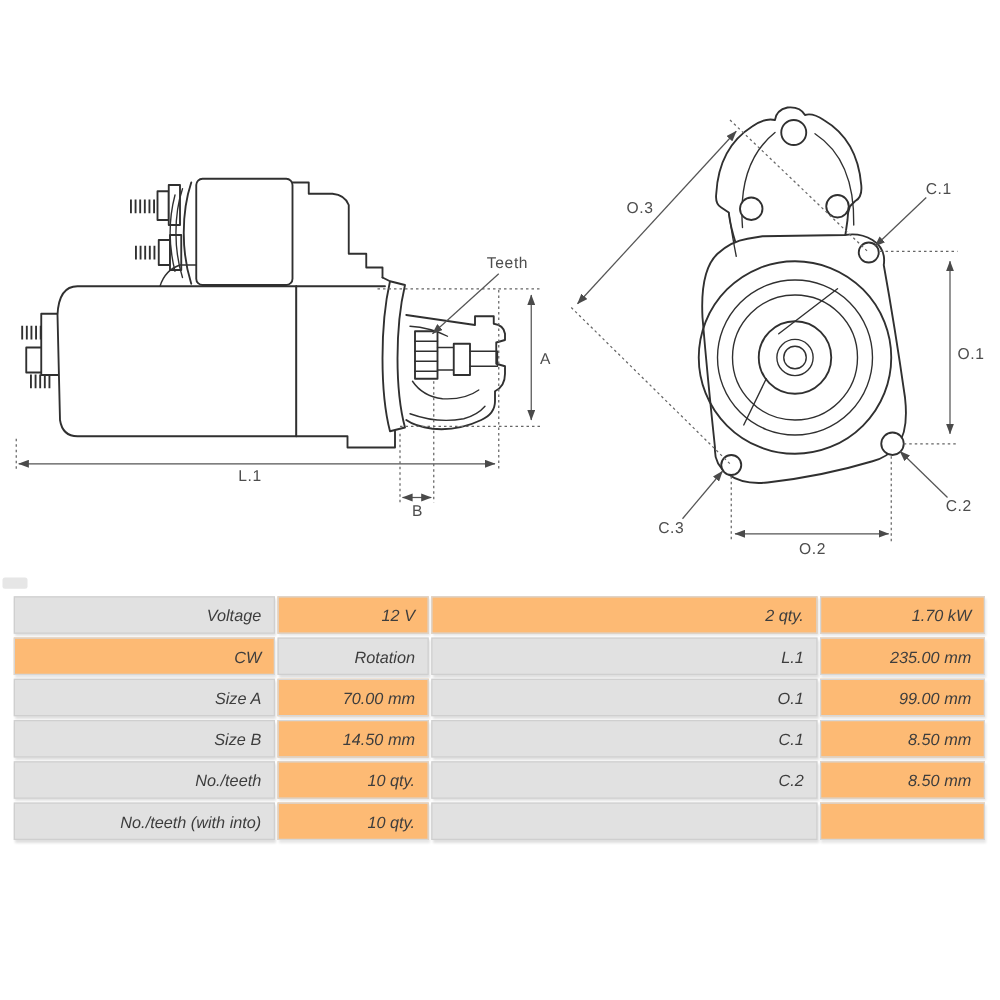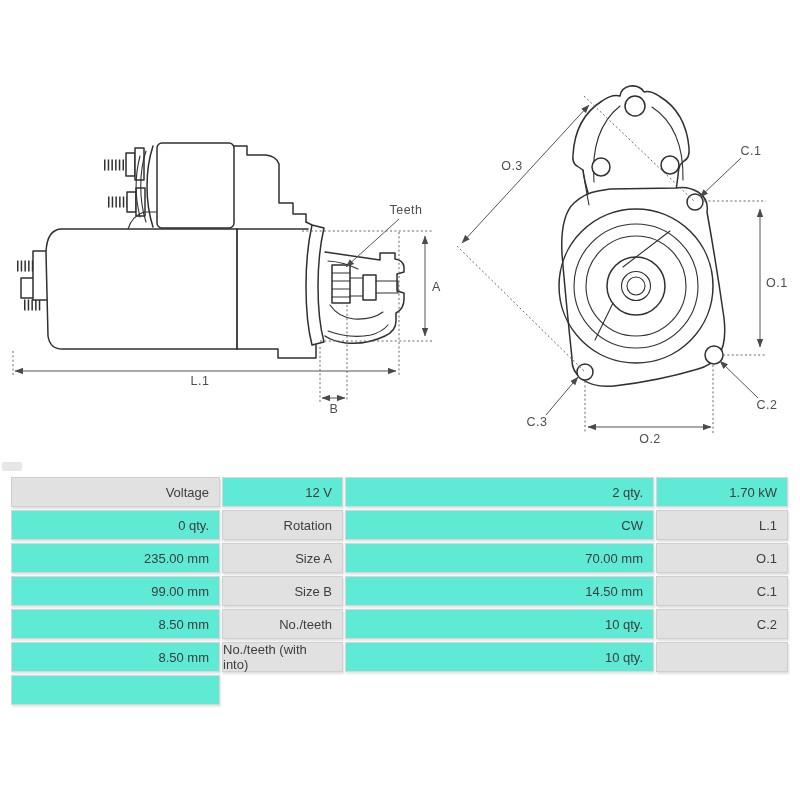--- a/index.html
+++ b/index.html
@@ -9,25 +9,25 @@
   .outline{fill:none;stroke:#303030;stroke-width:1.5;stroke-linejoin:round;stroke-linecap:round;}
   .outline-f{fill:#fff;stroke:#303030;stroke-width:1.5;stroke-linejoin:round;}
   .inner{fill:none;stroke:#303030;stroke-width:1.1;stroke-linejoin:round;stroke-linecap:round;}
   .hatch{fill:none;stroke:#303030;stroke-width:11;stroke-dasharray:1.5 2.2;}
   .dim{fill:none;stroke:#555;stroke-width:1;}
   .dimdot{fill:none;stroke:#666;stroke-width:1;stroke-dasharray:2 2.4;}
   .dlabel{font-size:12.5px;fill:#4d4d4d;letter-spacing:.5px;}
   #smudge{position:absolute;left:2px;top:462px;width:20px;height:9px;background:#e2e2e2;
     border-radius:2px;opacity:.85;}
   #spec-table{position:absolute;left:11px;top:477px;width:777px;display:grid;
-    grid-template-columns:209px 121px 309px 132px;grid-auto-rows:30px;gap:3px 2px;}
+    grid-template-columns:209px 121px 309px 132px;grid-auto-rows:30px;gap:3px 2px;font-style:italic;}
   .cell{display:flex;align-items:center;justify-content:flex-end;padding-right:10px;
     font-size:13px;color:#3d3d3d;box-sizing:border-box;}
   .lbl{background:#e1e1e1;border:1px solid #cfcfcf;box-shadow:1px 2px 2px rgba(0,0,0,.13);}
-  .val{background:#5eead4;border:1px solid #d6d6d6;box-shadow:1px 2px 2px rgba(0,0,0,.10);}
+  .val{background:#fdba74;border:1px solid #d6d6d6;box-shadow:1px 2px 2px rgba(0,0,0,.10);}
 </style>
 </head>
 <body>
 
 <div id="sheet">
 
   <svg id="drawing" width="800" height="465" viewBox="0 0 800 465">
     <defs>
       <marker id="ah" viewBox="0 0 8 6" refX="7.6" refY="3" markerWidth="8.5" markerHeight="6.5" orient="auto-start-reverse">
         <path d="M0,0 L8,3 L0,6 Z" fill="#4a4a4a"></path>
@@ -145,24 +145,23 @@
   </svg>
 
   <div id="smudge"></div>
 
   <div id="spec-table">
     <div class="cell lbl">Voltage</div>
     <div class="cell val">12 V</div>
     <div class="cell val">2 qty.</div>
 
     <div class="cell val">1.70 kW</div>
-    <div class="cell val">0 qty.</div>
 
+    <div class="cell val">CW</div>
     <div class="cell lbl">Rotation</div>
-    <div class="cell val">CW</div>
     <div class="cell lbl">L.1</div>
     <div class="cell val">235.00 mm</div>
 
     <div class="cell lbl">Size A</div>
     <div class="cell val">70.00 mm</div>
     <div class="cell lbl">O.1</div>
     <div class="cell val">99.00 mm</div>
 
     <div class="cell lbl">Size B</div>
     <div class="cell val">14.50 mm</div>

